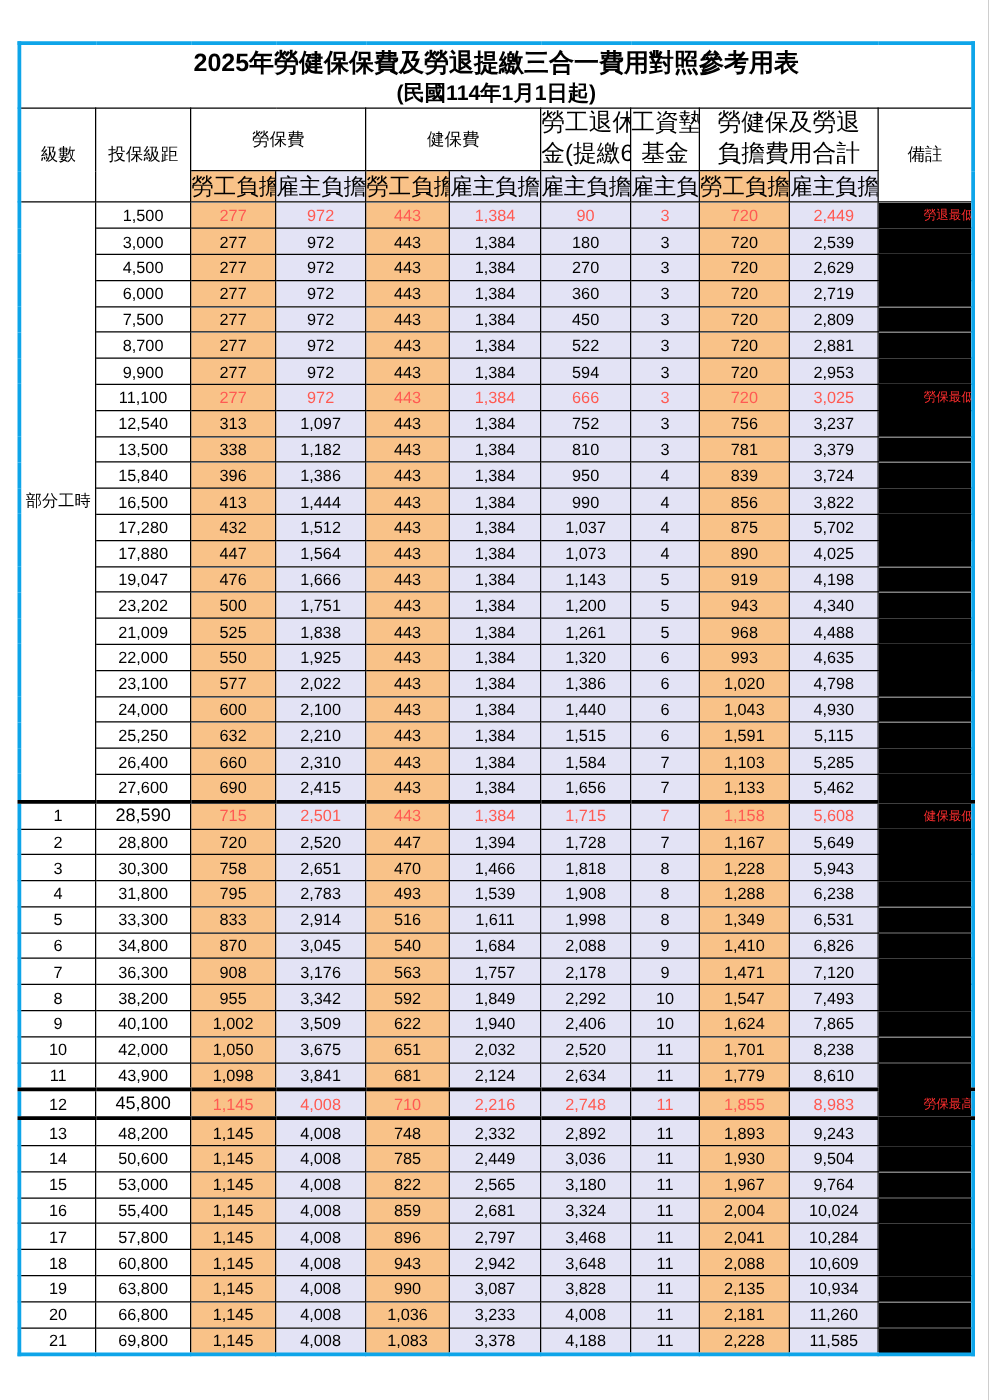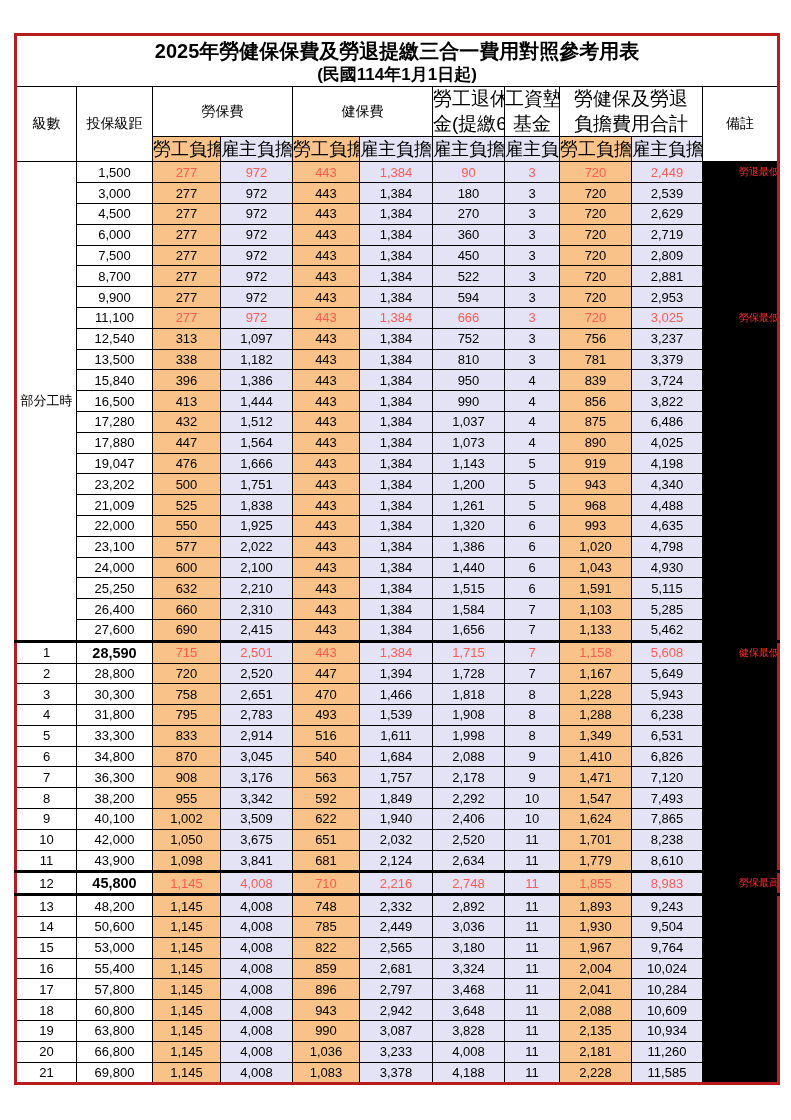--- a/index.html
+++ b/index.html
@@ -4,41 +4,41 @@
 <style>
   html,body { margin:0; padding:0; background:#888; }
   .page {
     position:relative; width:791px; height:1120px; background:#ffffff;
     font-family:"Liberation Sans","DejaVu Sans",sans-serif; color:#000;
     margin:0 auto; overflow:hidden;
   }
   table.premium {
     position:absolute; left:14px; top:33px; width:763px;
     border-collapse:collapse; table-layout:fixed;
-    border:3px solid #b91c1c;
+    border:3px solid #0ea5e9;
   }
   .premium th, .premium td {
     border:1.6px solid #000; padding:0; text-align:center; vertical-align:middle;
     overflow:hidden; white-space:nowrap;
   }
   .title-cell { height:50px; background:#fff; }
   .title-cell .t1 { font-size:20px; font-weight:bold; line-height:1.35; }
   .title-cell .t2 { font-size:17px; font-weight:bold; line-height:1.15; }
   .hdr-group th { height:37px; font-size:14px; font-weight:normal; background:#fff; }
   .hdr-group .two-line { font-size:19px; line-height:1.3; }
   .hdr-sub th { height:19px; font-size:18px; font-weight:normal; }
   .c-emp { background:#F9C288; }
   .c-er  { background:#E3E3F5; }
   tbody td { height:19.8px; font-size:13px; }
   td.level-cell, td.bracket { background:#fff; }
   td.part-time-cell { font-size:13px; }
   td.remark-cell { font-size:10px; font-weight:normal; color:#FF2E2E; background:#000000;padding-left:36px; }
   tr.red-row td.val { color:#FF5A52; }
   tr.key-row td { border-top:3px solid #000; }
-  tr.key-row td.bracket { font-weight:bold; font-size:14.5px; }
+  tr.key-row td.bracket { font-weight:normal; font-size:14.5px; }
   tr.thick-b td { border-bottom:3px solid #000; }
 </style>
 </head>
 <body>
 
 <div class="page">
   <table class="premium">
     <colgroup>
       <col style="width:61px">
         <col style="width:76px">
@@ -237,21 +237,21 @@
         </tr>
         <tr>
           <td class="bracket">17,280</td>
           <td class="c-emp val">432</td>
           <td class="c-er val">1,512</td>
           <td class="c-emp val">443</td>
           <td class="c-er val">1,384</td>
           <td class="c-er val">1,037</td>
           <td class="c-er val">4</td>
           <td class="c-emp val">875</td>
-          <td class="c-er val">6,486</td>
+          <td class="c-er val">5,702</td>
           <td class="remark-cell"></td>
         </tr>
         <tr>
           <td class="bracket">17,880</td>
           <td class="c-emp val">447</td>
           <td class="c-er val">1,564</td>
           <td class="c-emp val">443</td>
           <td class="c-er val">1,384</td>
           <td class="c-er val">1,073</td>
           <td class="c-er val">4</td>

